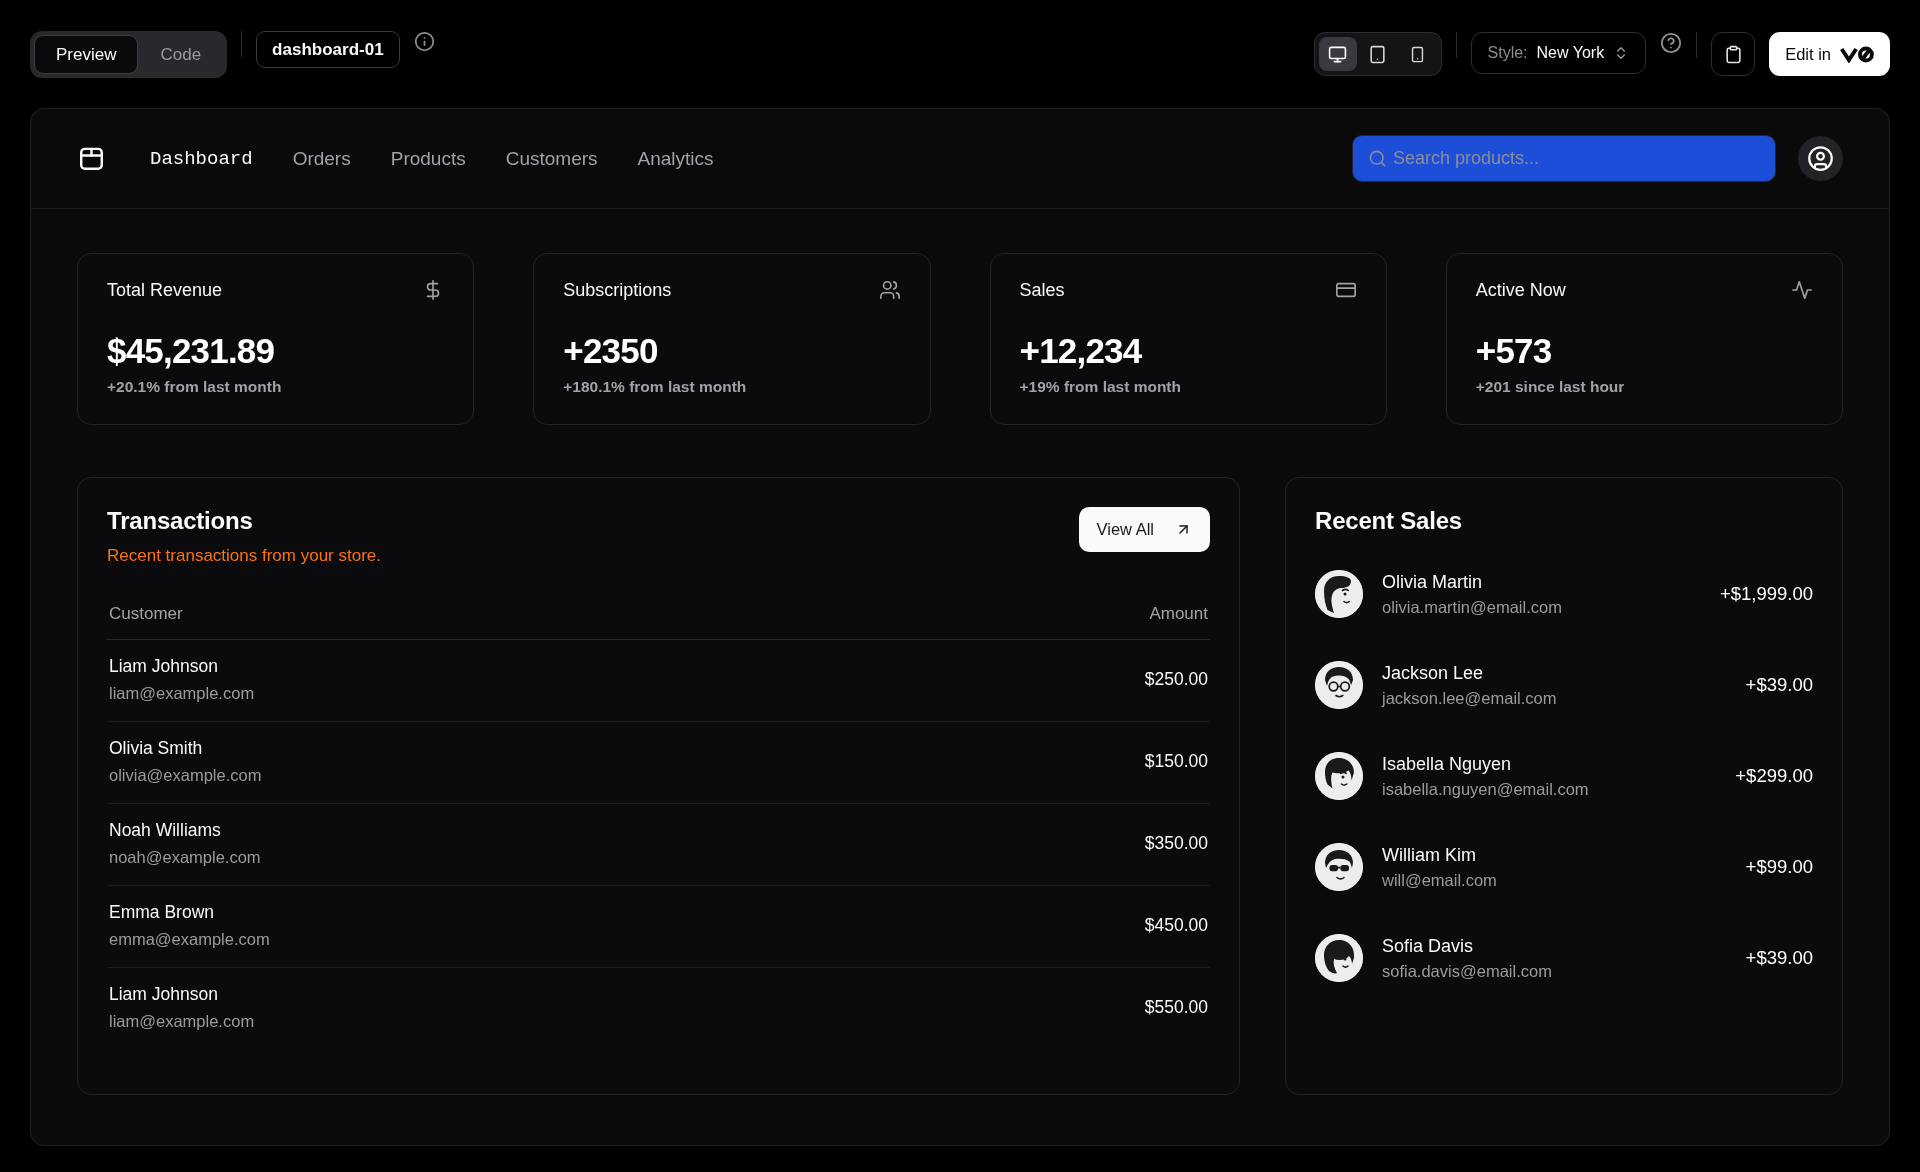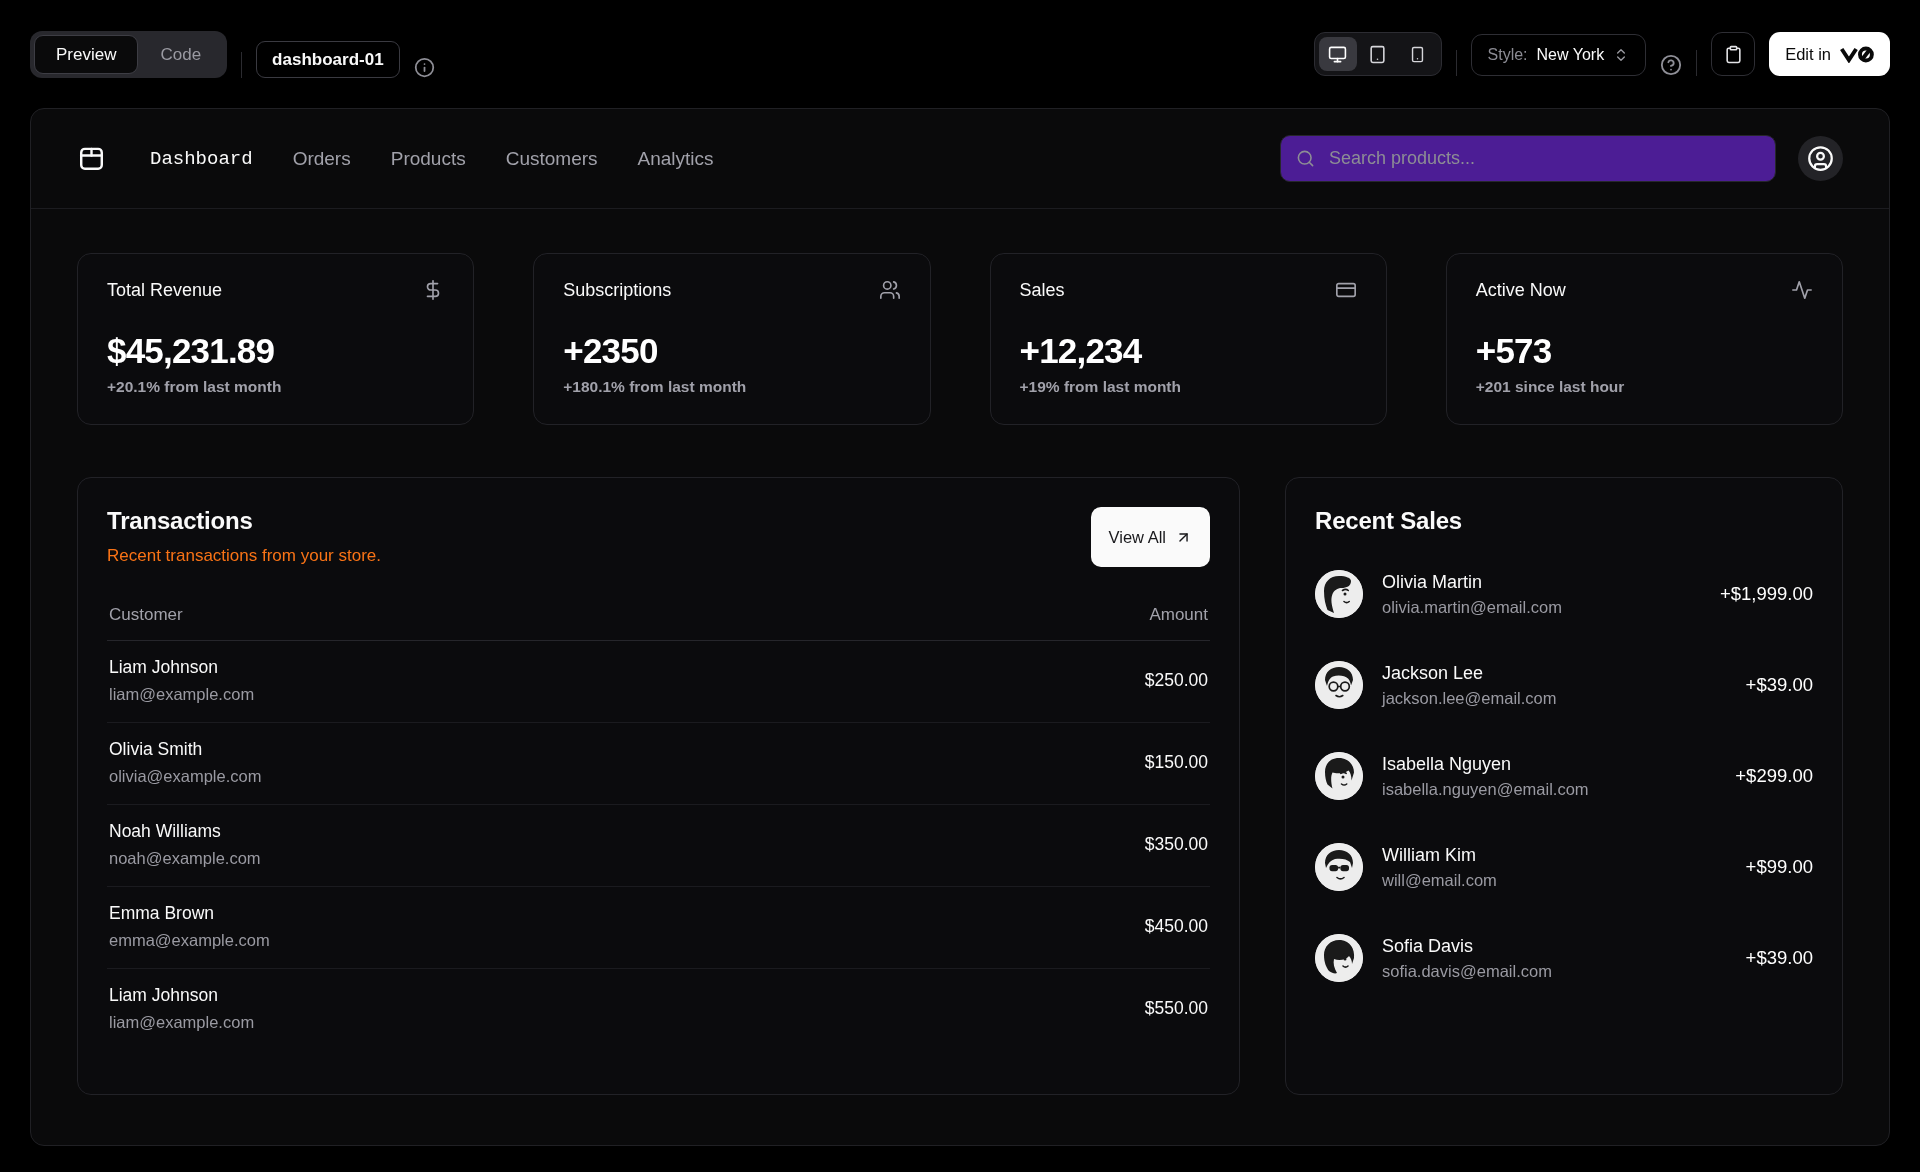--- a/index.html
+++ b/index.html
@@ -6,21 +6,21 @@
   html,body { background:#000; }
   .page {
     width:1920px; height:1172px; position:relative; background:#000;
     font-family:"Liberation Sans","DejaVu Sans",sans-serif; color:#fafafa;
     overflow:hidden;
   }
   svg { display:block; }
 
   
   .toolbar { height:108px; padding:0 30px; display:flex; align-items:center; justify-content:space-between; }
-  .tb-group { display:flex; align-items:flex-end; gap:14px; }
+  .tb-group { display:flex; align-items:flex-start; gap:14px; }
   .v-sep { width:1px; height:26px; background:#2b2b30; }
 
   .tab-group { background:#28282d; border-radius:12px; padding:4px; display:flex; align-items:center; }
   .tab { border:1px solid transparent; background:transparent; color:#9a9aa2; font:500 17px/1 "Liberation Sans",sans-serif;
          padding:10px 21px; border-radius:9px; cursor:pointer; }
   .tab.active { background:#0a0a0b; border-color:#3d3d44; color:#fafafa; }
 
   .block-badge { border:1px solid #3a3a41; border-radius:9px; padding:9px 15px; font:600 17px/1 "Liberation Sans",sans-serif; color:#fafafa; }
   .icon-btn { background:transparent; border:none; color:#8f8f97; cursor:pointer; display:flex; align-items:center; }
 
@@ -42,22 +42,22 @@
 
   
   .panel { margin:0 30px; height:1038px; background:#0a0a0b; border:1px solid #202024; border-radius:14px; overflow:hidden; }
 
   .nav { height:100px; padding:0 46px; display:flex; align-items:center; border-bottom:1px solid #1c1c20; }
   .logo { color:#fafafa; margin-right:44px; background:none; border:none; cursor:pointer; }
   .nav-links { display:flex; align-items:center; gap:40px; list-style:none; }
   .nav-link { font-size:19px; color:#a1a1aa; text-decoration:none; cursor:pointer; }
   .nav-link.active { color:#fafafa; font-weight:500;font-family:Liberation Mono, monospace; }
   .nav-right { margin-left:auto; display:flex; align-items:center; gap:22px; }
-  .search-box { width:496px; height:47px; border:1px solid #27272c; background:#4c1d95; border-radius:10px;
-                display:flex; align-items:center; gap:14px; padding:0 15px; color:#8d8d95; }
+  .search-box { width:424px; height:47px; border:1px solid #27272c; background:#1d4ed8; border-radius:10px;
+                display:flex; align-items:center; gap:6px; padding:0 15px; color:#8d8d95; }
   .search-box input { flex:1; background:transparent; border:none; outline:none; color:#e4e4e7;
                       font:400 18px/1 "Liberation Sans",sans-serif; }
   .search-box input::placeholder { color:#8d8d95; }
   .avatar-btn { width:45px; height:45px; border-radius:50%; background:#232327; border:none; color:#fafafa;
                 display:flex; align-items:center; justify-content:center; cursor:pointer; }
 
   .content { padding:44px 46px 0; }
 
   
   .stats { display:grid; grid-template-columns:repeat(4,1fr); gap:59px; margin-bottom:52px; }
@@ -68,22 +68,22 @@
   .stat-value { margin-top:30px; font-size:35px; font-weight:700; letter-spacing:-0.8px; color:#fff; }
   .stat-change { margin-top:7px; font-size:15.5px; color:#a1a1aa;font-weight:bold; }
 
   
   .main-grid { display:grid; grid-template-columns:1fr 558px; gap:45px; }
   .card { border:1px solid #222227; border-radius:14px; background:#0b0b0d; padding:29px; height:618px; }
 
   .tx-header { display:flex; align-items:flex-start; justify-content:space-between; }
   .section-title { font-size:24px; font-weight:600; color:#fafafa; letter-spacing:-0.2px; }
   .section-desc { margin-top:11px; font-size:17px; color:#f97316; }
-  .view-all-btn { background:#fafafa; color:#18181b; border:none; border-radius:10px; height:60px; padding:0 18px;
-                  display:flex; align-items:center; gap:9px; font:500 16.5px/1 "Liberation Sans",sans-serif; cursor:pointer; }
+  .view-all-btn { background:#fafafa; color:#18181b; border:none; border-radius:10px; height:45px; padding:0 18px;
+                  display:flex; align-items:center; gap:21px; font:500 16.5px/1 "Liberation Sans",sans-serif; cursor:pointer; }
 
   .table { margin-top:38px; }
   .thead { display:flex; justify-content:space-between; padding:0 2px 15px; border-bottom:1px solid #26262b;
            color:#a1a1aa; font-size:17px; }
   .trow { display:flex; justify-content:space-between; align-items:center; padding:16px 2px 18px; border-bottom:1px solid #1b1b1f; }
   .trow:last-child { border-bottom:none; }
   .t-name { font-size:17.5px; font-weight:500; color:#fafafa; }
   .t-email { margin-top:7px; font-size:16.5px; color:#9a9aa2; }
   .t-amount { font-size:17.5px; color:#fafafa; }
 

